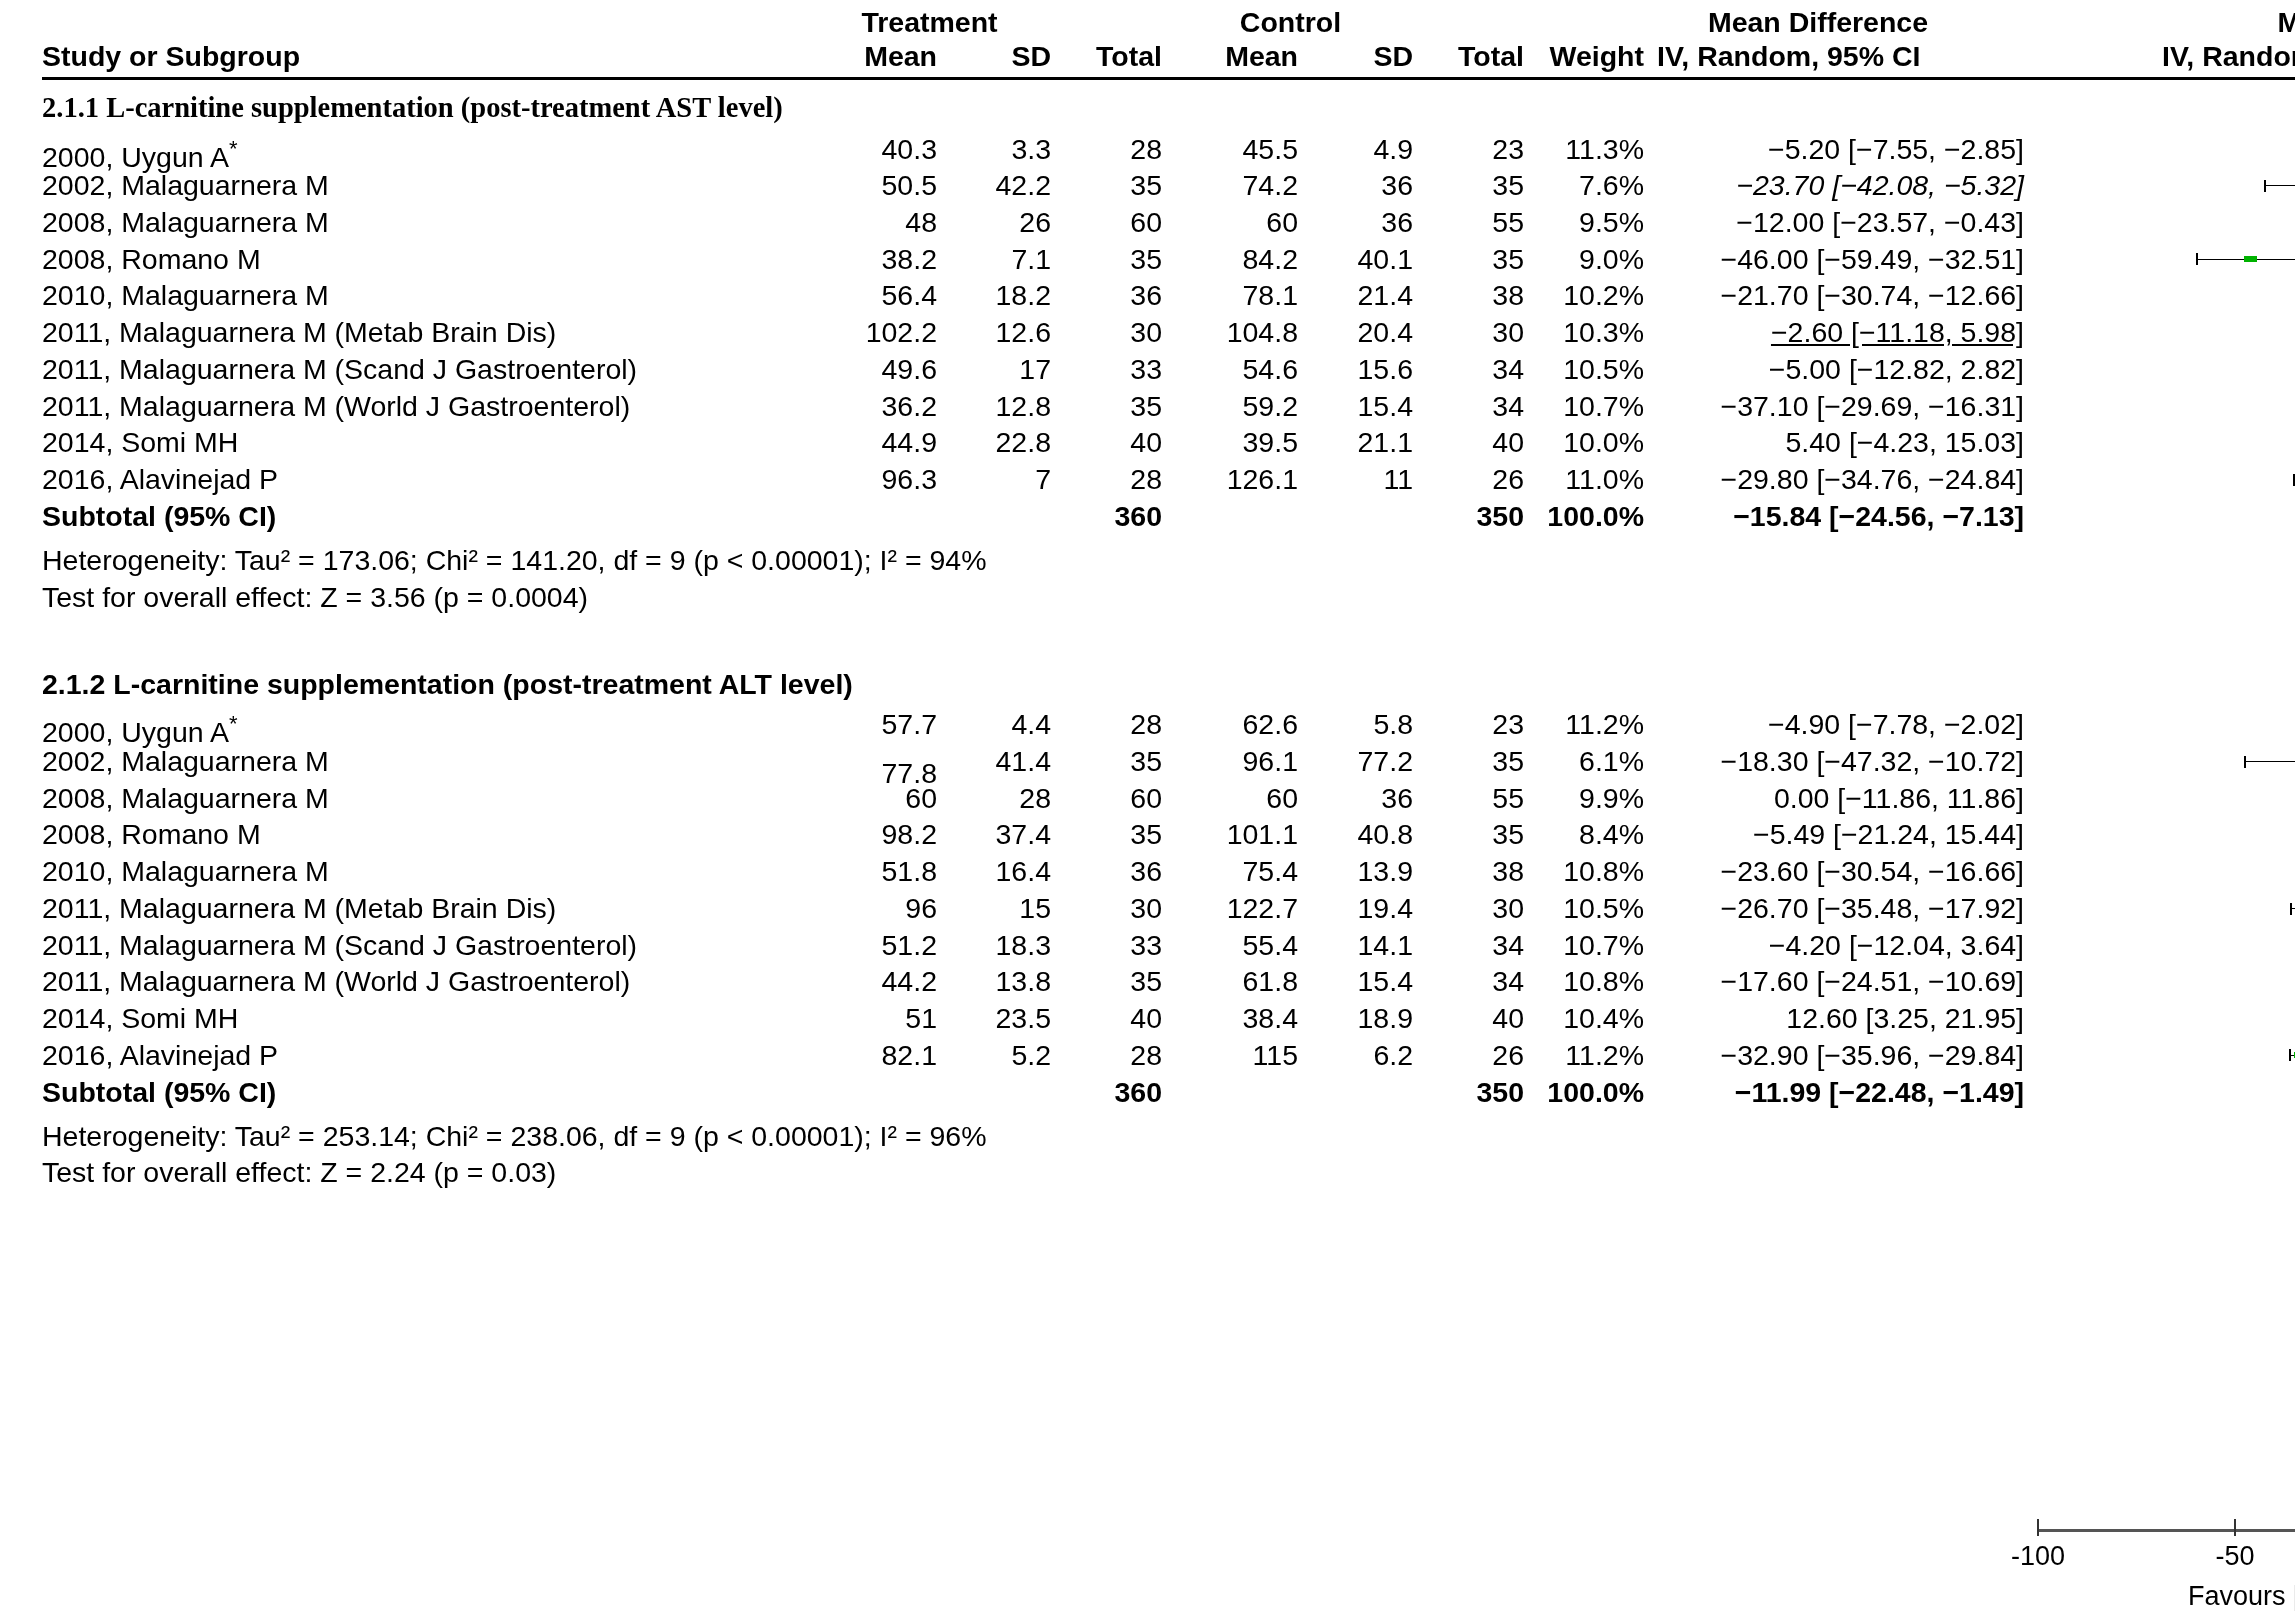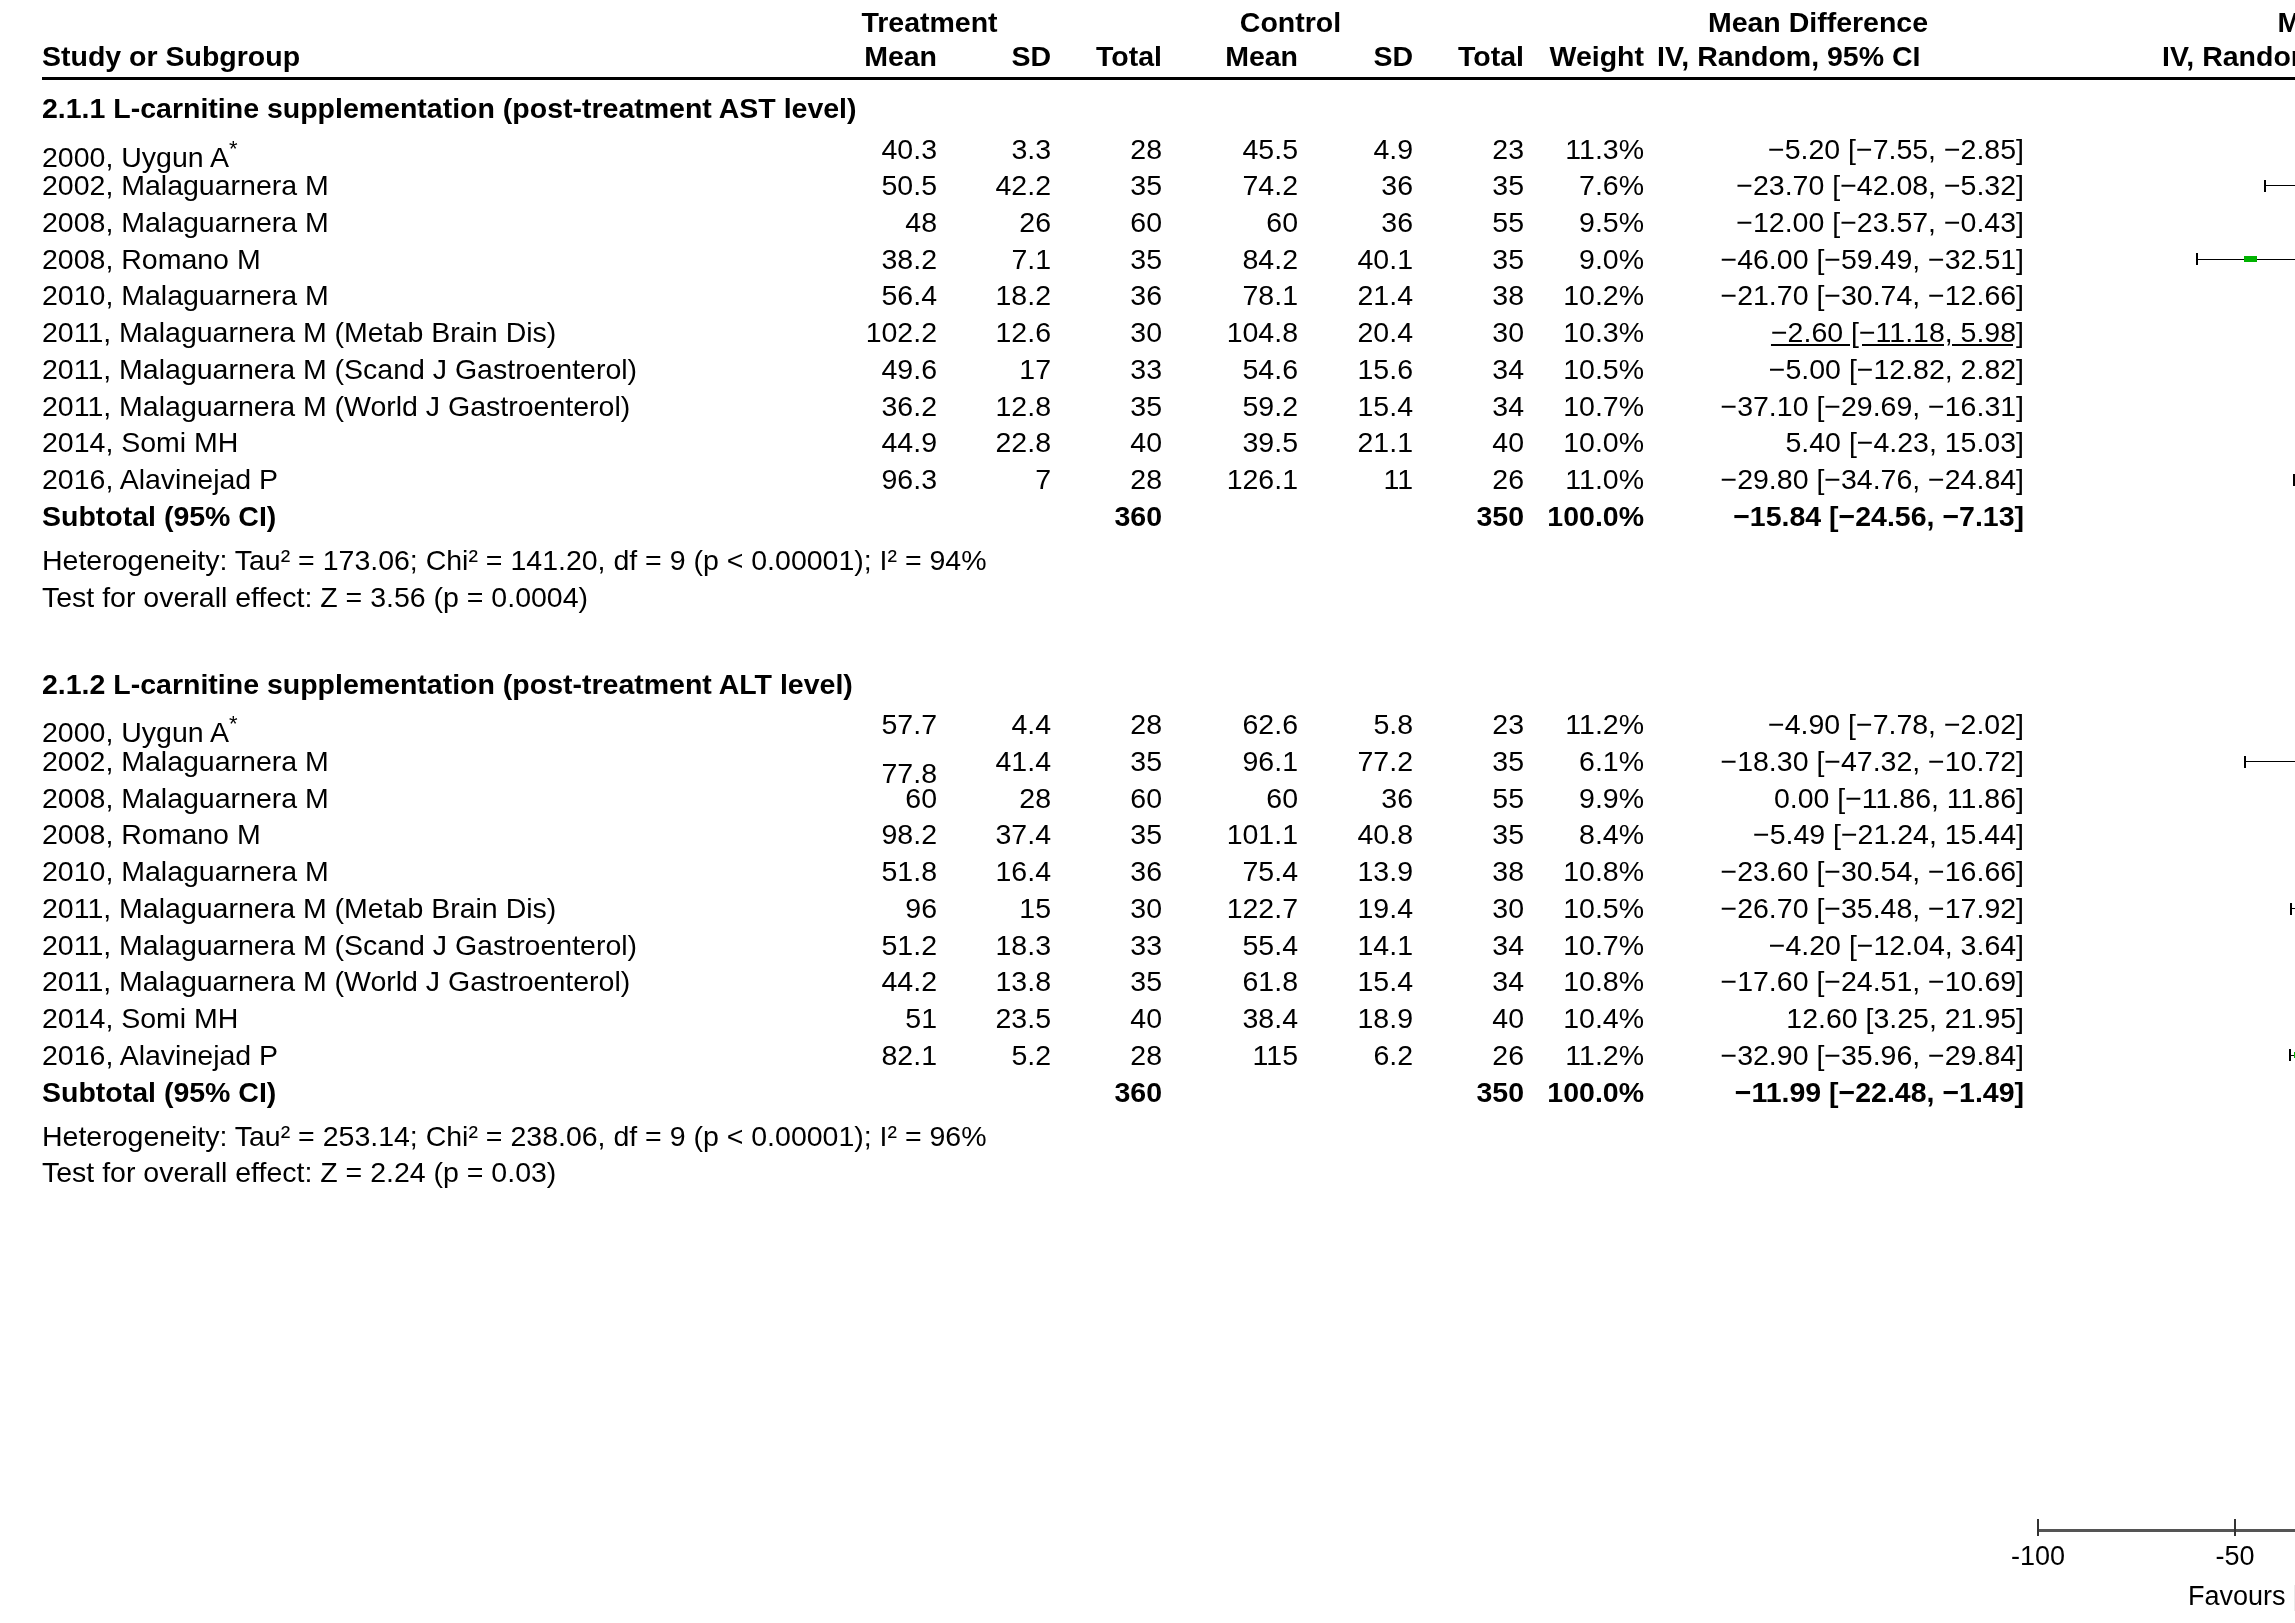--- a/index.html
+++ b/index.html
@@ -61,39 +61,39 @@
   <div class="t b c-mean2" style="top:42px;">Mean</div>
   <div class="t b c-sd2" style="top:42px;">SD</div>
   <div class="t b c-tot2" style="top:42px;">Total</div>
   <div class="t b c-wt" style="top:42px;">Weight</div>
   <div class="t b" style="left:1657px;top:42px;">IV, Random, 95% CI</div>
   <div class="t b" style="left:2162px;top:42px;">IV, Random, 95% CI</div>
 
   <div class="rule" style="left:42px;top:77px;width:2782px;height:3.2px;"></div>
 
   <div id="body-layer">
-      <div class="t c-study b" style="left: 42px; top: 94px;">2.1.1 L-carnitine supplementation (post-treatment AST level)</div>
+      <div class="t c-study b" style="left: 42px; top: 94px; font-family: Liberation Serif, serif;">2.1.1 L-carnitine supplementation (post-treatment AST level)</div>
       <div class="t c-study" style="left: 42px; top: 135px;">2000, Uygun A<span style="font-size: 22px; vertical-align: super;">*</span></div>
       <div class="t c-mean1" style="top: 135px;">40.3</div>
       <div class="t c-sd1" style="top: 135px;">3.3</div>
       <div class="t c-tot1" style="top: 135px;">28</div>
       <div class="t c-mean2" style="top: 135px;">45.5</div>
       <div class="t c-sd2" style="top: 135px;">4.9</div>
       <div class="t c-tot2" style="top: 135px;">23</div>
       <div class="t c-wt" style="top: 135px;">11.3%</div>
       <div class="t c-ci" style="top: 135px;">−5.20 [−7.55, −2.85]</div>
       <div class="t c-study" style="left: 42px; top: 171px;">2002, Malaguarnera M</div>
       <div class="t c-mean1" style="top: 171px;">50.5</div>
       <div class="t c-sd1" style="top: 171px;">42.2</div>
       <div class="t c-tot1" style="top: 171px;">35</div>
       <div class="t c-mean2" style="top: 171px;">74.2</div>
       <div class="t c-sd2" style="top: 171px;">36</div>
       <div class="t c-tot2" style="top: 171px;">35</div>
       <div class="t c-wt" style="top: 171px;">7.6%</div>
-      <div class="t c-ci" style="top: 171px;">−23.70 [−42.08, −5.32]</div>
+      <div class="t c-ci" style="top: 171px; font-style: italic;">−23.70 [−42.08, −5.32]</div>
       <div class="t c-study" style="left: 42px; top: 208px;">2008, Malaguarnera M</div>
       <div class="t c-mean1" style="top: 208px;">48</div>
       <div class="t c-sd1" style="top: 208px;">26</div>
       <div class="t c-tot1" style="top: 208px;">60</div>
       <div class="t c-mean2" style="top: 208px;">60</div>
       <div class="t c-sd2" style="top: 208px;">36</div>
       <div class="t c-tot2" style="top: 208px;">55</div>
       <div class="t c-wt" style="top: 208px;">9.5%</div>
       <div class="t c-ci" style="top: 208px;">−12.00 [−23.57, −0.43]</div>
       <div class="t c-study" style="left: 42px; top: 245px;">2008, Romano M</div>

